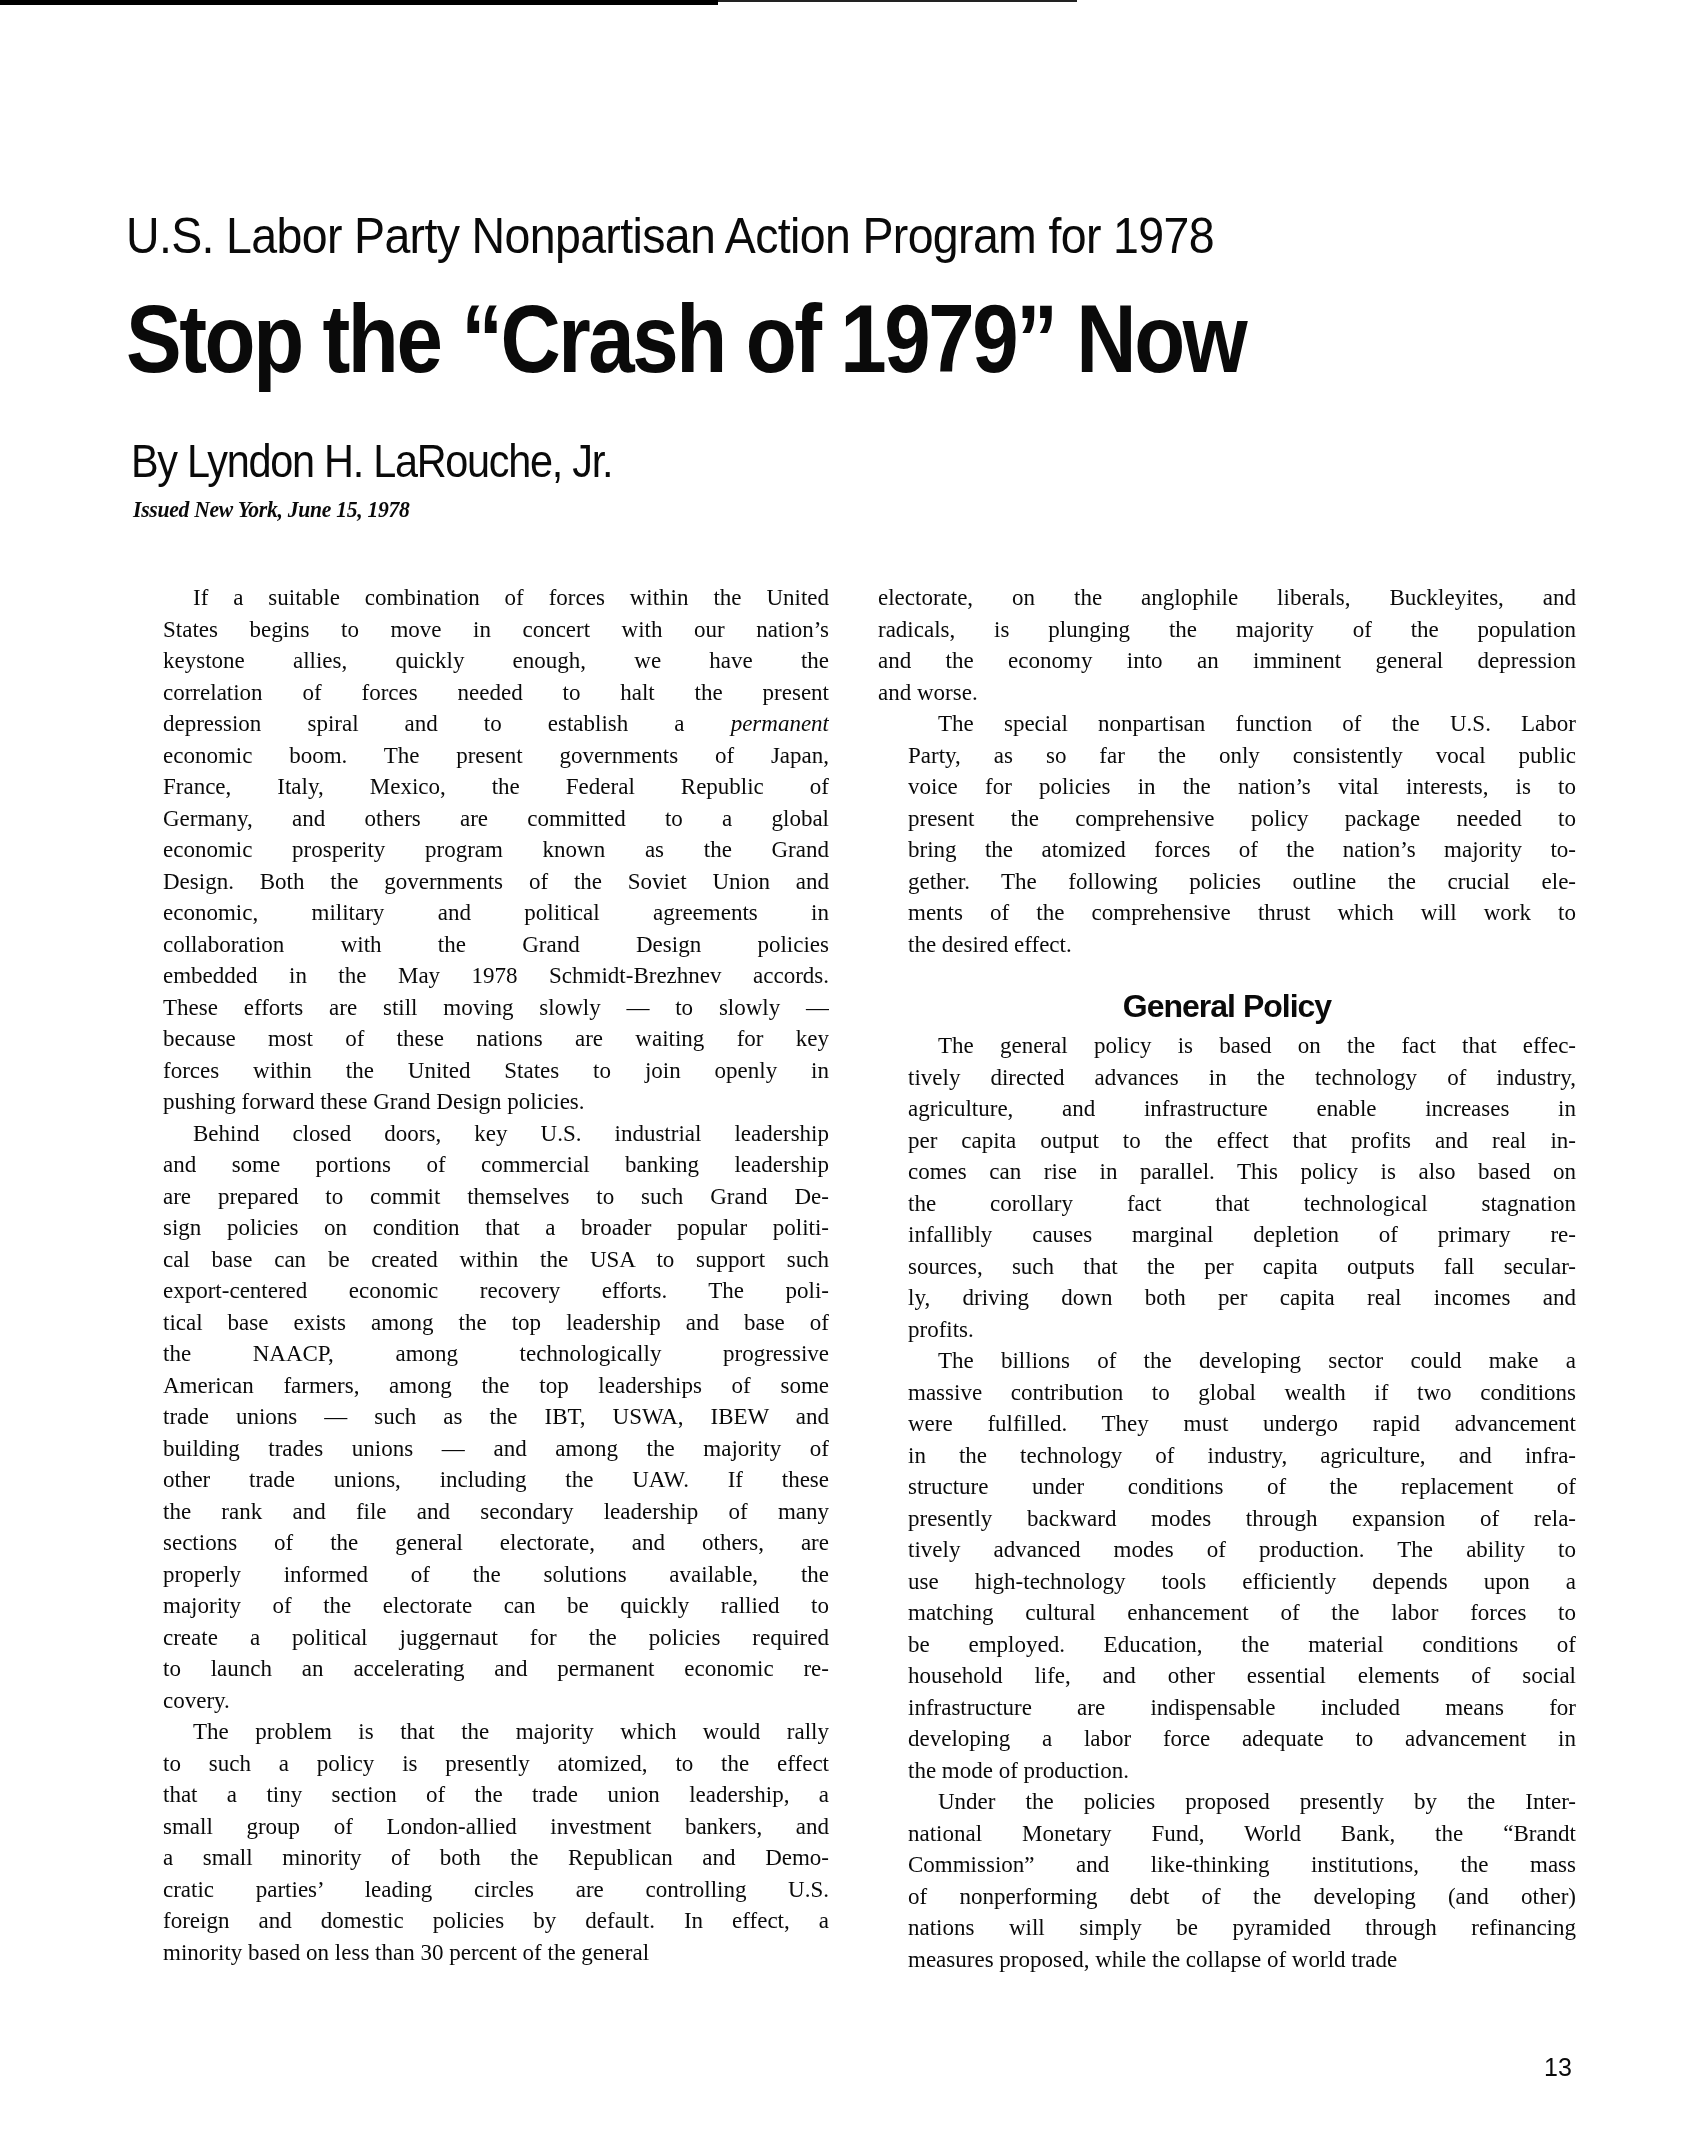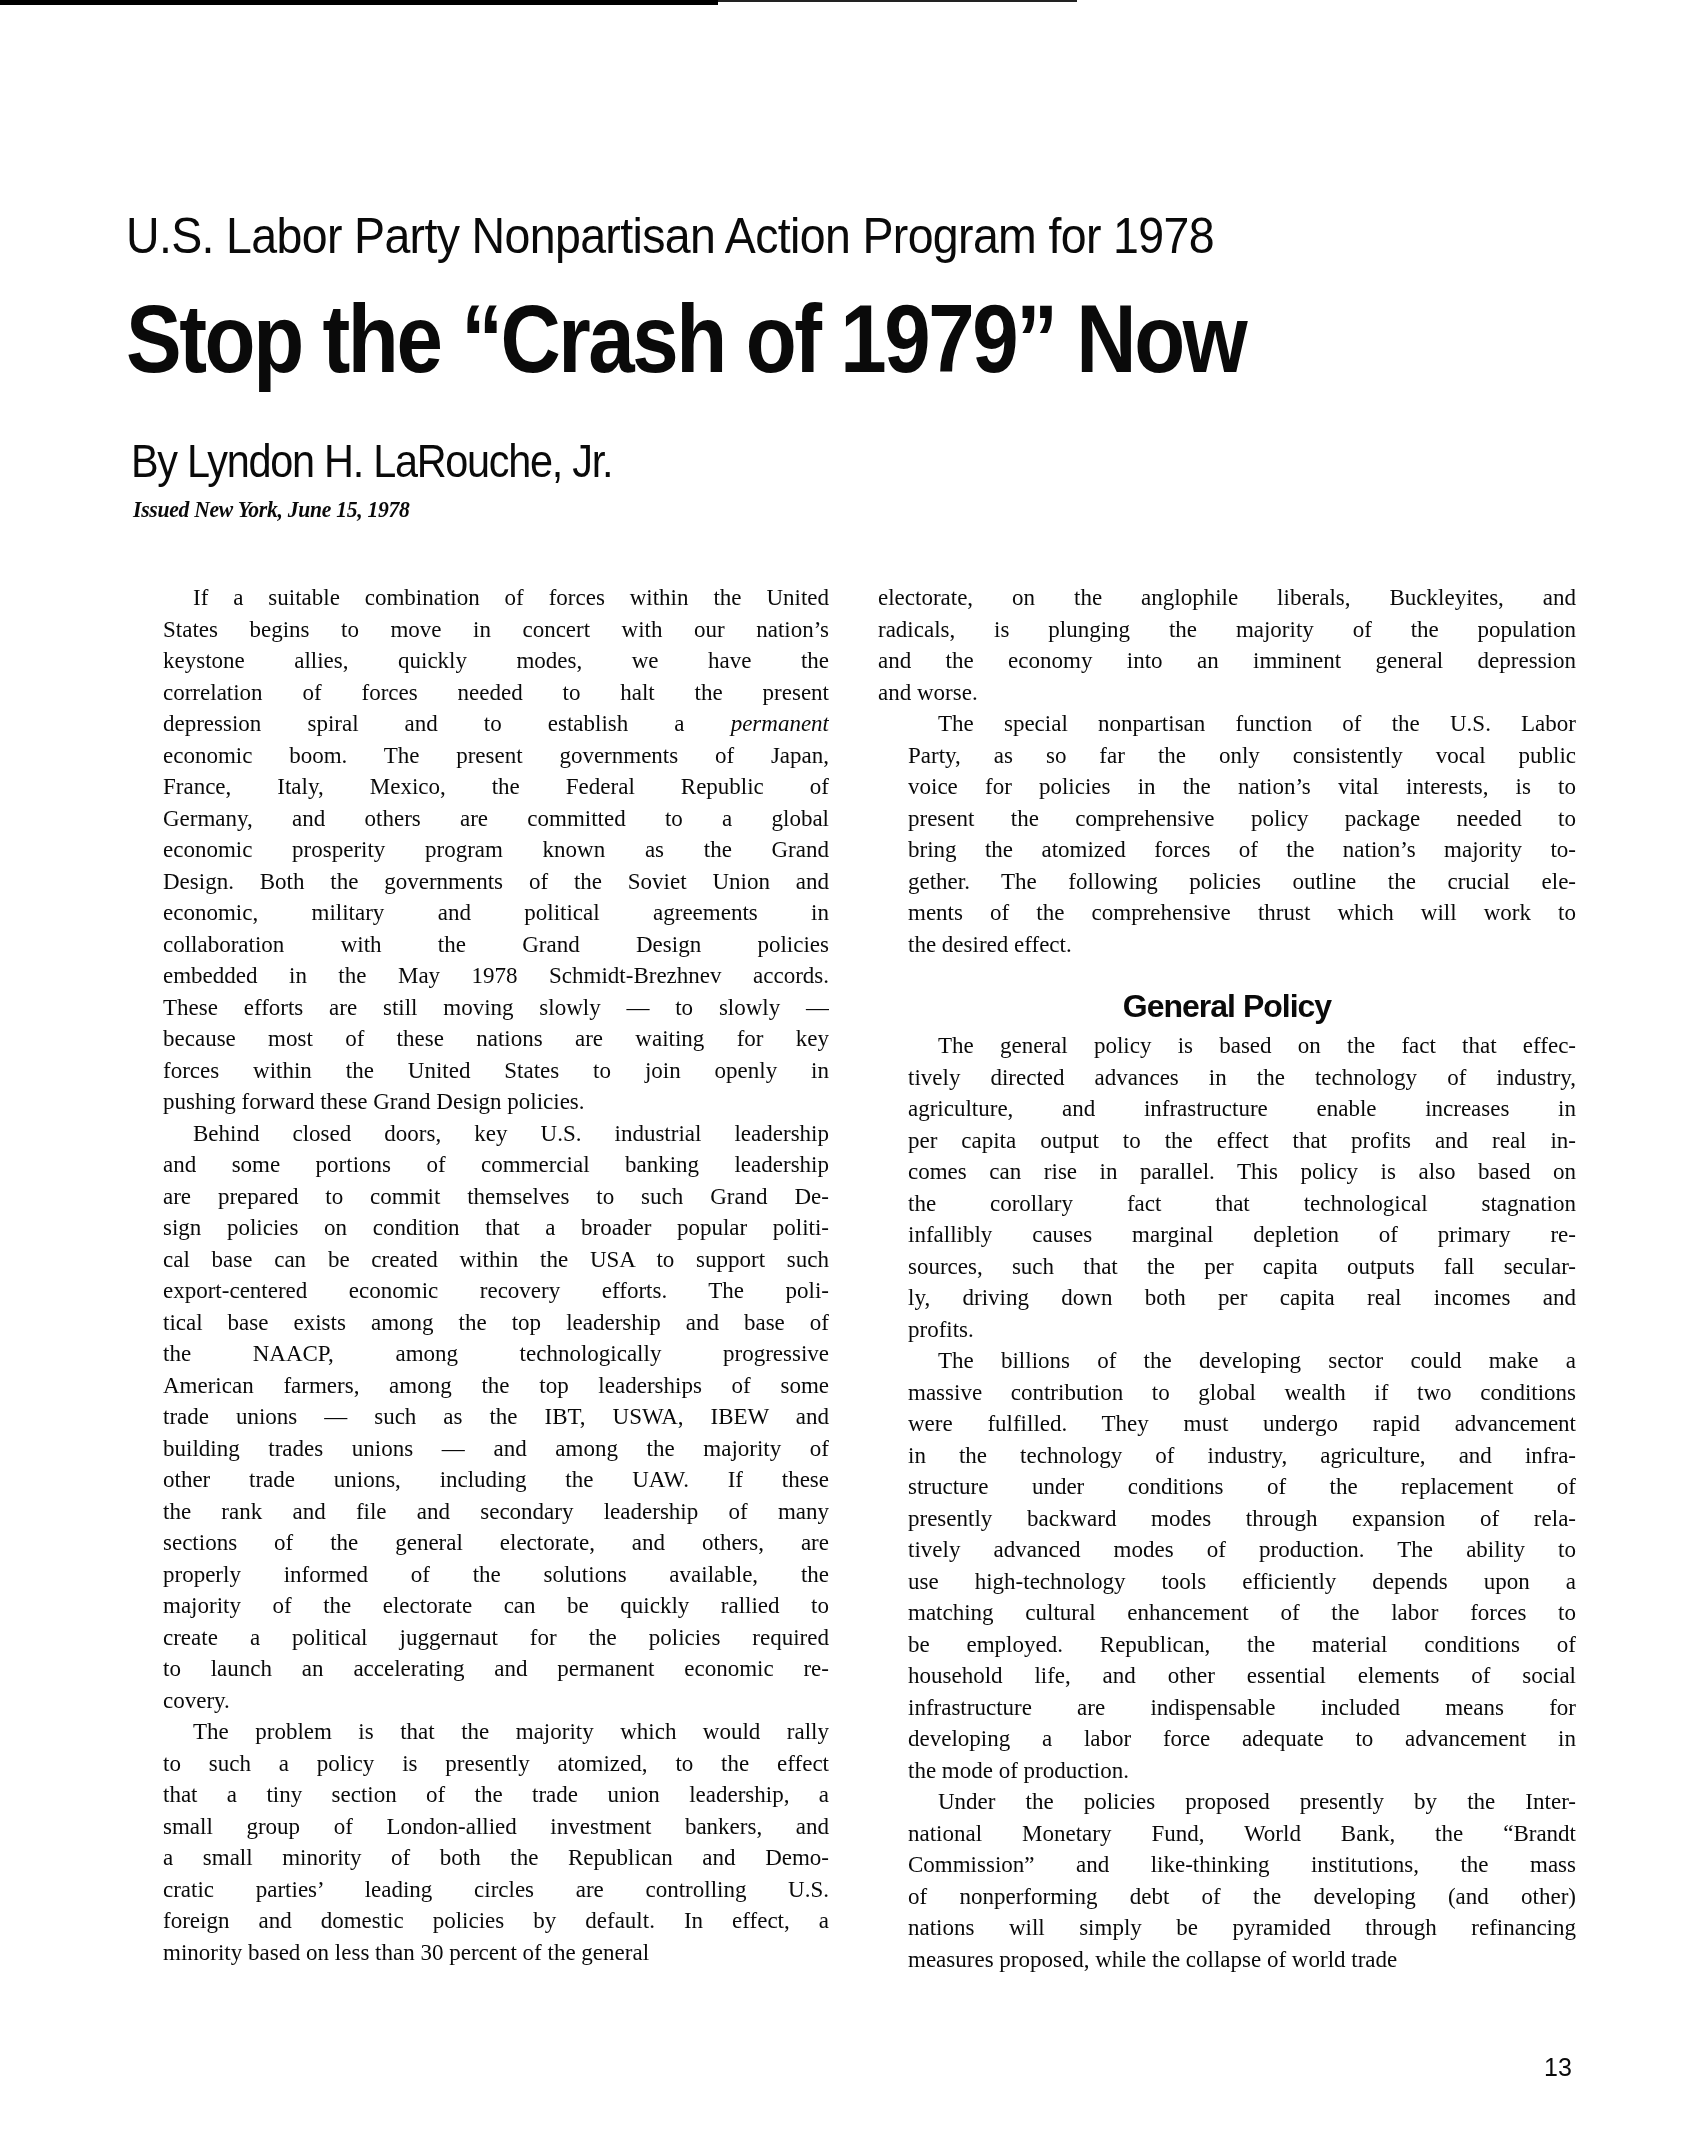--- a/index.html
+++ b/index.html
@@ -90,21 +90,21 @@
 <div class="kicker">U.S. Labor Party Nonpartisan Action Program for 1978</div>
 <div class="headline">Stop the “Crash of 1979” Now</div>
 <div class="byline">By Lyndon H. LaRouche, Jr.</div>
 <div class="dateline">Issued New York, June 15, 1978</div>
 
 <div class="column col-left">
   <div id="left-paras">
       <p>
         <span class="line indent">If a suitable combination of forces within the United</span>
         <span class="line">States begins to move in concert with our nation’s</span>
-        <span class="line">keystone allies, quickly modes, we have the</span>
+        <span class="line">keystone allies, quickly enough, we have the</span>
         <span class="line">correlation of forces needed to halt the present</span>
         <span class="line">depression spiral and to establish a <em>permanent</em></span>
         <span class="line">economic boom. The present governments of Japan,</span>
         <span class="line">France, Italy, Mexico, the Federal Republic of</span>
         <span class="line">Germany, and others are committed to a global</span>
         <span class="line">economic prosperity program known as the Grand</span>
         <span class="line">Design. Both the governments of the Soviet Union and</span>
         <span class="line">economic, military and political agreements in</span>
         <span class="line">collaboration with the Grand Design policies</span>
         <span class="line">embedded in the May 1978 Schmidt-Brezhnev accords.</span>
@@ -183,21 +183,21 @@
       <p>
         <span class="line indent">The billions of the developing sector could make a</span>
         <span class="line">massive contribution to global wealth if two conditions</span>
         <span class="line">were fulfilled. They must undergo rapid advancement</span>
         <span class="line">in the technology of industry, agriculture, and infra-</span>
         <span class="line">structure under conditions of the replacement of</span>
         <span class="line">presently backward modes through expansion of rela-</span>
         <span class="line">tively advanced modes of production. The ability to</span>
         <span class="line">use high-technology tools efficiently depends upon a</span>
         <span class="line">matching cultural enhancement of the labor forces to</span>
-        <span class="line">be employed. Republican, the material conditions of</span>
+        <span class="line">be employed. Education, the material conditions of</span>
         <span class="line">household life, and other essential elements of social</span>
         <span class="line">infrastructure are indispensable included means for</span>
         <span class="line">developing a labor force adequate to advancement in</span>
         <span class="line last">the mode of production.</span>
       </p>
       <p>
         <span class="line indent">Under the policies proposed presently by the Inter-</span>
         <span class="line">national Monetary Fund, World Bank, the “Brandt</span>
         <span class="line">Commission” and like-thinking institutions, the mass</span>
         <span class="line">of nonperforming debt of the developing (and other)</span>

